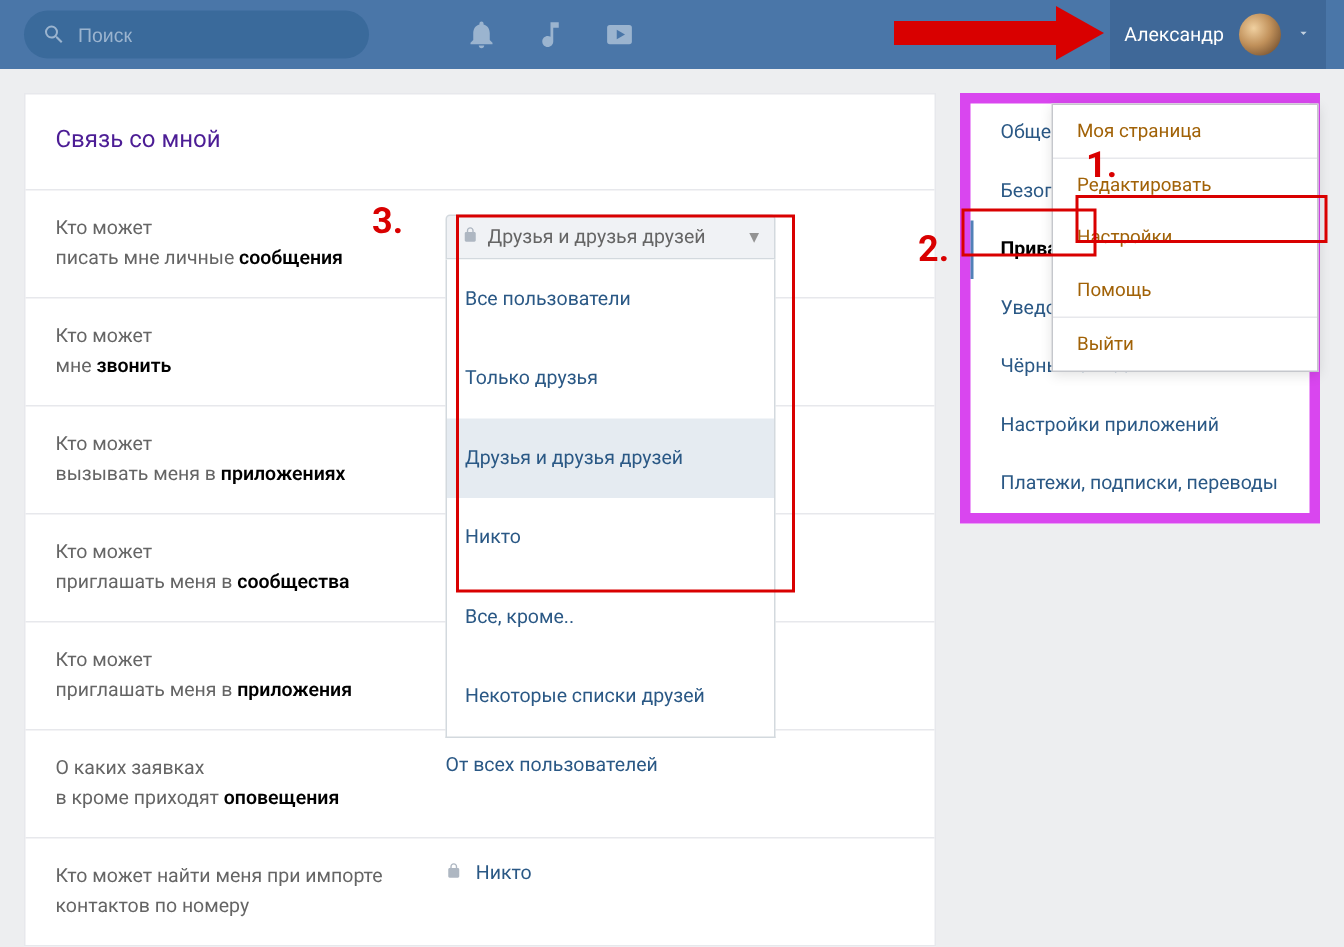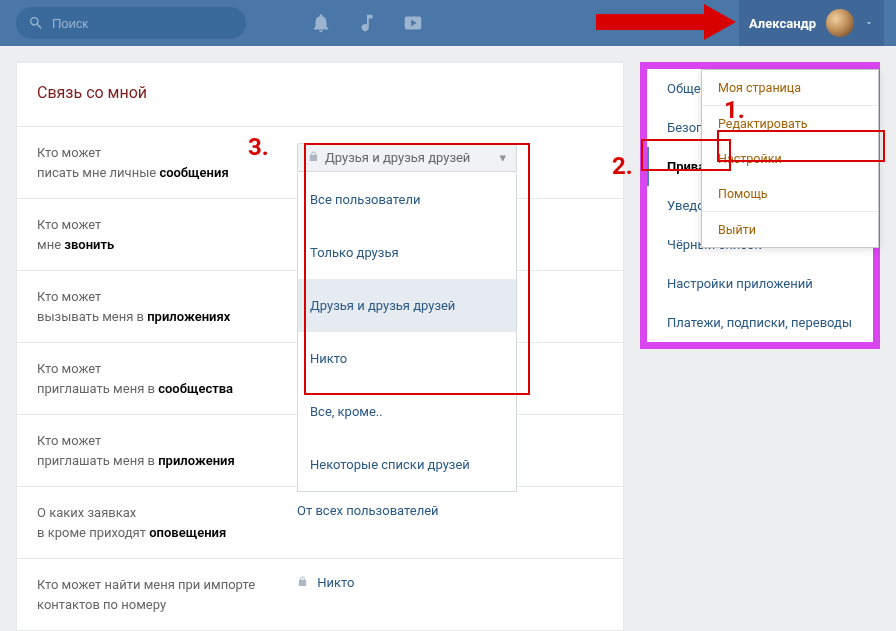--- a/index.html
+++ b/index.html
@@ -4,26 +4,26 @@
 <style>
   * { margin: 0; padding: 0; box-sizing: border-box; }
   body { font-family: -apple-system, BlinkMacSystemFont, "Segoe UI", Roboto, Helvetica, Arial, sans-serif; background: #edeef0; font-size: 13px; color: #000; }
   .header { background: #4a76a8; height: 46px; display: flex; align-items: center; padding: 0 12px 0 16px; position: relative; }
   .search-box { background: #3a6a9b; border-radius: 16px; height: 32px; width: 230px; display: flex; align-items: center; padding: 16px 12px; }
   .search-box svg { flex-shrink: 0; }
   .search-box input { background: transparent; border: none; outline: none; color: #c3d1e0; font-size: 13px; margin-left: 8px; width: 100%; }
   .search-box input::placeholder { color: #9bb4cf; }
   .header-icons { display: flex; gap: 24px; margin-left: 64px; align-items: center; }
   .header-icons svg { fill: #9bb4cf; cursor: pointer; }
-  .header-user { margin-left: auto; display: flex; align-items: center; gap: 10px; color: #fff; font-size: 13px; font-weight: 700; padding: 0 10px; height: 46px; cursor: pointer; background: #3f6898; }
+  .header-user { margin-left: auto; display: flex; align-items: center; gap: 10px; color: #fff; font-size: 13px; font-weight: 400; padding: 0 10px; height: 46px; cursor: pointer; background: #3f6898; }
   .avatar { width: 28px; height: 28px; border-radius: 50%; background: radial-gradient(circle at 35% 35%, #f0d0a0 0%, #c0905a 45%, #5a3a20 100%); }
   .chev-down { color: #c3d1e0; }
   .page { display: flex; gap: 16px; padding: 16px; max-width: 896px; }
   .main-col { flex: 1; background: #fff; border: 1px solid #e7e8ec; }
-  .section-title { font-size: 16px; font-weight: 400; color: #7f1d1d; padding: 20px 20px 24px; }
+  .section-title { font-size: 16px; font-weight: 400; color: #4c1d95; padding: 20px 20px 24px; }
   .row { display: flex; align-items: flex-start; padding: 16px 20px; border-top: 1px solid #e7e8ec; }
   .row-label { width: 260px; color: #656565; font-size: 13px; line-height: 1.5; }
   .row-label b { color: #000; font-weight: 600; }
   .row-value { flex: 1; color: #2a5885; font-size: 13px; position: relative; }
   .row-value .lock { color: #aeb7c2; margin-right: 6px; }
   .dropdown-trigger { background: #f0f2f5; border: 1px solid #d3d9de; padding: 6px 10px; border-radius: 3px 3px 0 0; color: #656565; font-size: 13px; display: flex; align-items: center; gap: 6px; cursor: pointer; }
   .dropdown-trigger .chev { margin-left: auto; color: #939393; }
   .dropdown-pop { border: 1px solid #d3d9de; border-top: none; background: #fff; position: absolute; top: 30px; left: 0; width: 220px; z-index: 10; }
   .dd-item { padding: 19px 12px; color: #2a5885; font-size: 13px; cursor: pointer; }
   .dd-item.active { background: #e5ebf1; }

